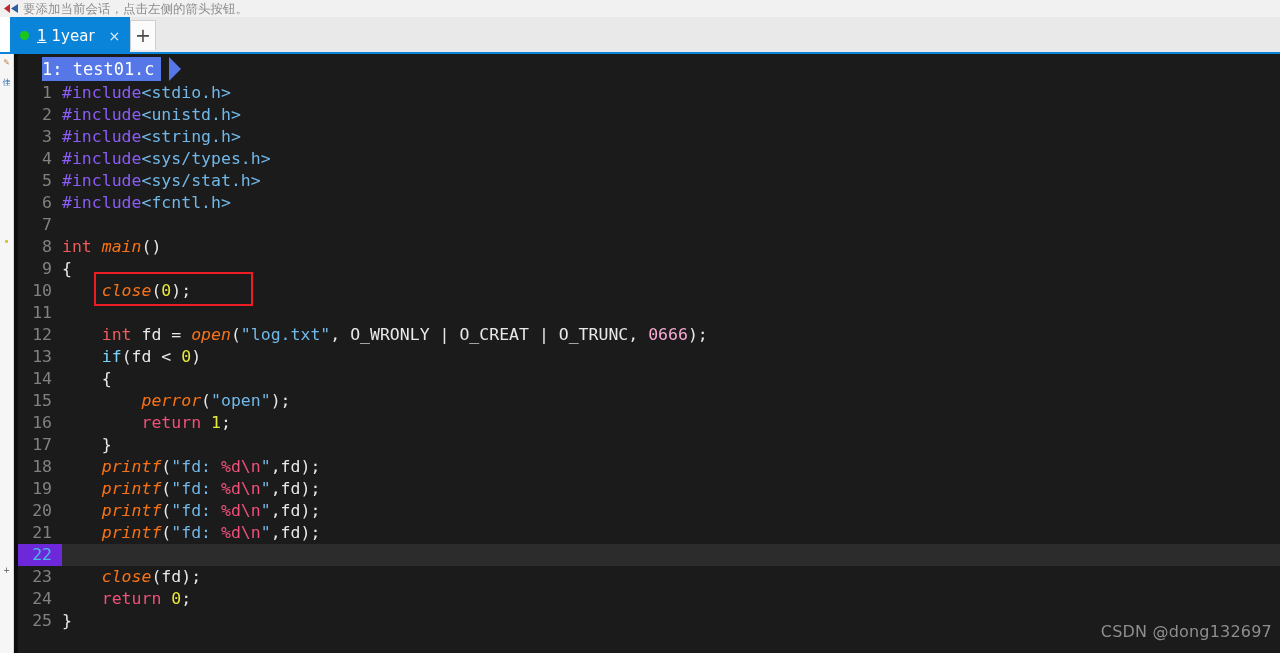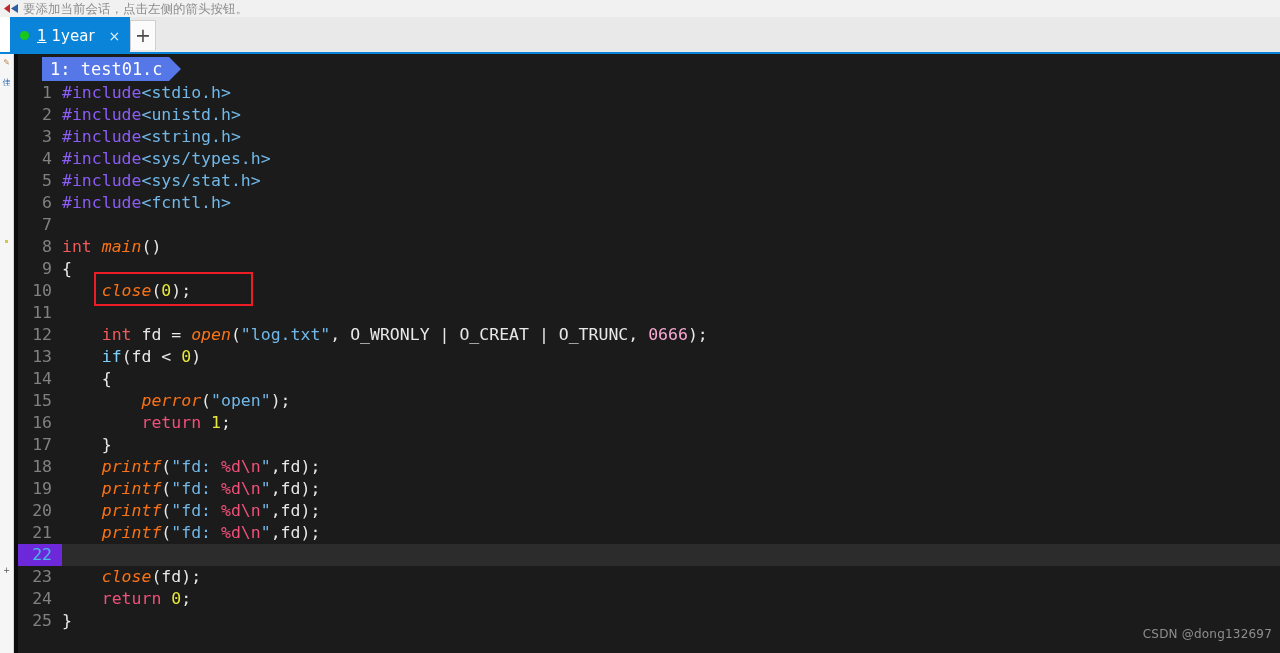--- a/index.html
+++ b/index.html
@@ -168,21 +168,20 @@
     width: 1262px;
     background: #1b1b1b;
   }
   .filetab {
     position: absolute;
     left: 24px; top: 0;
     height: 24px;
     background: #5577e8;
     display: flex;
     align-items: center;
-    padding-left: 8px;
     padding-right: 6px;
     box-sizing: border-box;
   }
   .filetab-label {
     font-family: "DejaVu Sans Mono", monospace;
     font-size: 17px;
     color: #ffffff;
     white-space: pre;
     line-height: 24px;
   }
@@ -255,21 +254,21 @@
     border: 2.5px solid #ee1c25;
     box-sizing: border-box;
     pointer-events: none;
   }
 
   
   .watermark {
     position: absolute;
     right: 8px; bottom: 12px;
     color: #8e8e8e;
-    font-size: 12px;
+    font-size: 16px;
     font-family: "DejaVu Sans", sans-serif;
     letter-spacing: .2px;
   }
 </style>
 </head>
 <body>
 
 <div id="app">
 
   <div class="banner">

